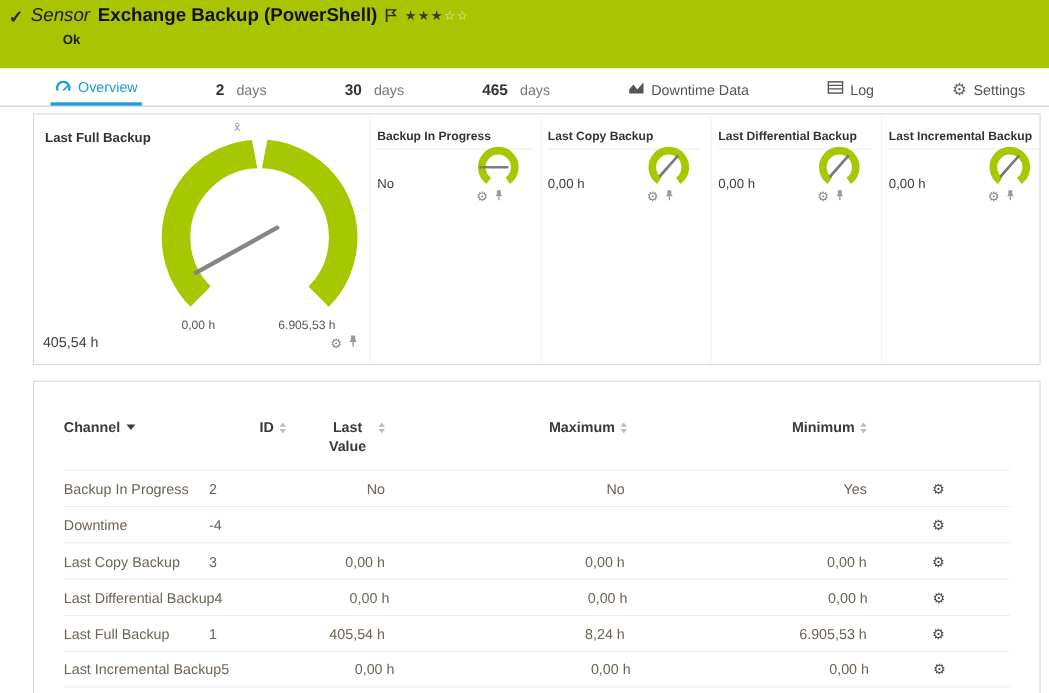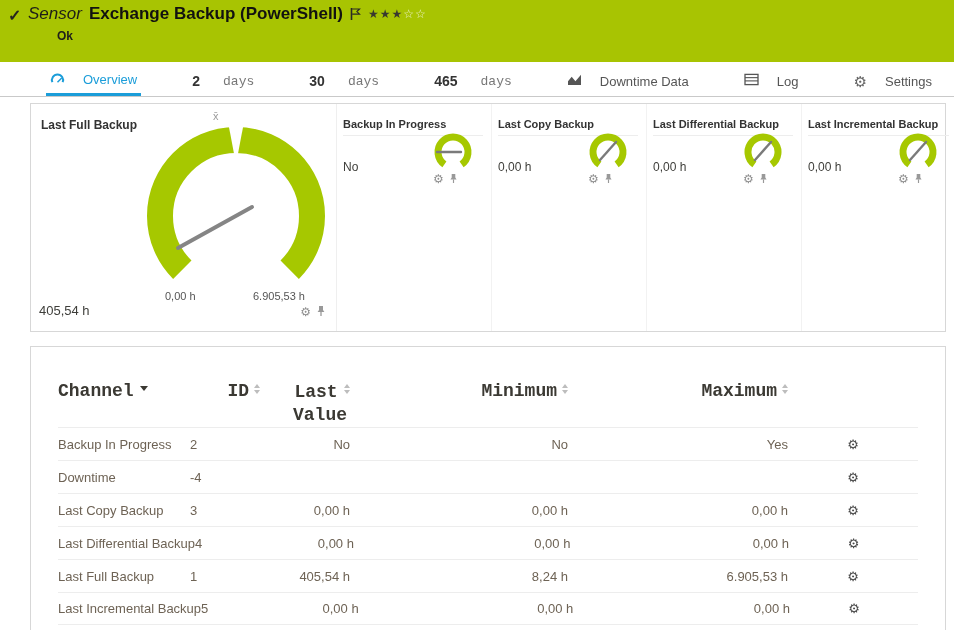--- a/index.html
+++ b/index.html
@@ -14,24 +14,24 @@
   .sensor-title{font-size:17px;font-weight:700;color:#121210;}
   .flag-wrap{align-self:flex-start;margin-top:3px;}
   .stars{align-self:flex-start;margin-top:3px;font-size:12px;letter-spacing:1px;}
   .stars .filled{color:#39392f;}
   .stars .empty{color:#e8efc0;}
   .status-ok{position:absolute;left:57px;top:29px;font-size:12px;font-weight:700;color:#20201a;}
 
   
   .tabs{position:absolute;left:0;top:66px;width:954px;height:31px;border-bottom:1px solid #c9c9c9;
     display:flex;justify-content:space-between;align-items:stretch;padding:0 18px 0 46px;}
-  .tab{display:flex;align-items:center;gap:18px;font-size:13px;color:#555;padding:0 4px;cursor:pointer;white-space:nowrap;}
+  .tab{display:flex;align-items:center;gap:6px;font-size:13px;color:#555;padding:0 4px;cursor:pointer;white-space:nowrap;}
   .tab.active{color:#1b9dd9;border-bottom:3px solid #1b9dd9;}
   .tab .num{font-weight:700;color:#333;font-size:14px;}
-  .tab .unit{color:#777;margin-left:5px;font-family:Liberation Mono, monospace;}
+  .tab .unit{color:#777;margin-left:5px;}
   .gear-glyph{font-size:15px;color:#666;line-height:1;}
 
   
   .gauges-panel{position:absolute;left:30px;top:103px;right:8px;height:229px;border:1px solid #d7d7d7;background:#fff;}
   .main-cell{position:absolute;left:0;top:0;bottom:0;width:306px;border-right:1px solid #efefef;}
   .main-title{position:absolute;left:10px;top:14px;font-size:12px;font-weight:700;color:#333;}
   .mean{position:absolute;left:182px;top:6px;font-size:11px;color:#9a9a9a;}
   .main-gauge-svg{position:absolute;left:105px;top:16px;}
   .min-label{position:absolute;left:134px;top:186px;font-size:11px;color:#555;}
   .max-label{position:absolute;left:222px;top:186px;font-size:11px;color:#555;}
@@ -44,21 +44,21 @@
   .small-cell:last-child{border-right:none;}
   .small-title{margin:14px 8px 0 6px;padding-bottom:5px;border-bottom:1px solid #ededed;
     font-size:11px;font-weight:700;color:#333;white-space:nowrap;}
   .small-value{position:absolute;left:6px;top:56px;font-size:12px;color:#3e3e3a;}
   .small-gauge-svg{position:absolute;left:94px;top:28px;}
   .small-cell .cell-icons{left:96px;top:66px;}
 
   
   .table-panel{position:absolute;left:30px;top:346px;right:8px;height:300px;border:1px solid #d7d7d7;
     background:#fff;padding:34px 27px 0 27px;}
-  .thead{display:flex;align-items:flex-start;height:46px;font-size:18px;font-weight:700;color:#3b3933;font-family:Liberation Mono, monospace;}
+  .thead{display:flex;align-items:flex-start;height:46px;font-size:13px;font-weight:700;color:#3b3933;}
   .hcell{display:flex;justify-content:flex-end;align-items:flex-start;cursor:pointer;}
   .hcell.c-ch{justify-content:flex-start;}
   .hlabel-wrap{display:inline-block;width:46px;text-align:center;line-height:1.3;}
   .sort{display:inline-flex;flex-direction:column;margin-left:5px;margin-top:3px;gap:2px;}
   .arr{width:0;height:0;border-left:3.5px solid transparent;border-right:3.5px solid transparent;}
   .arr.up{border-bottom:4px solid #bdbdbd;}
   .arr.down{border-top:4px solid #bdbdbd;}
   .sorted-arr{display:inline-block;width:0;height:0;border-left:4px solid transparent;
     border-right:4px solid transparent;border-top:5px solid #3b3933;margin-left:6px;margin-top:5px;}
   .trow{display:flex;align-items:center;height:33px;border-top:1px solid #ededed;font-size:13px;color:#6e6355;}
@@ -228,34 +228,34 @@
           <span class="arr down"></span>
         </span>
     </div>
     <div class="hcell c-lv">
       <span class="hlabel-wrap">Last Value</span>
       <span class="sort">
           <span class="arr up"></span>
           <span class="arr down"></span>
         </span>
     </div>
+    <div class="hcell c-max">
+      <span>Maximum</span>
+      <span class="sort">
+          <span class="arr up"></span>
+          <span class="arr down"></span>
+        </span>
+    </div>
     <div class="hcell c-min">
       <span>Minimum</span>
       <span class="sort">
           <span class="arr up"></span>
           <span class="arr down"></span>
         </span>
     </div>
-    <div class="hcell c-max">
-      <span>Maximum</span>
-      <span class="sort">
-          <span class="arr up"></span>
-          <span class="arr down"></span>
-        </span>
-    </div>
     <div class="hcell c-set"></div>
   </div>
 
   <div class="trow">
     <div class="c-ch chan-link">Backup In Progress</div>
     <div class="c-id">2</div>
     <div class="c-lv">No</div>
     <div class="c-min">No</div>
     <div class="c-max">Yes</div>
     <div class="c-set">

